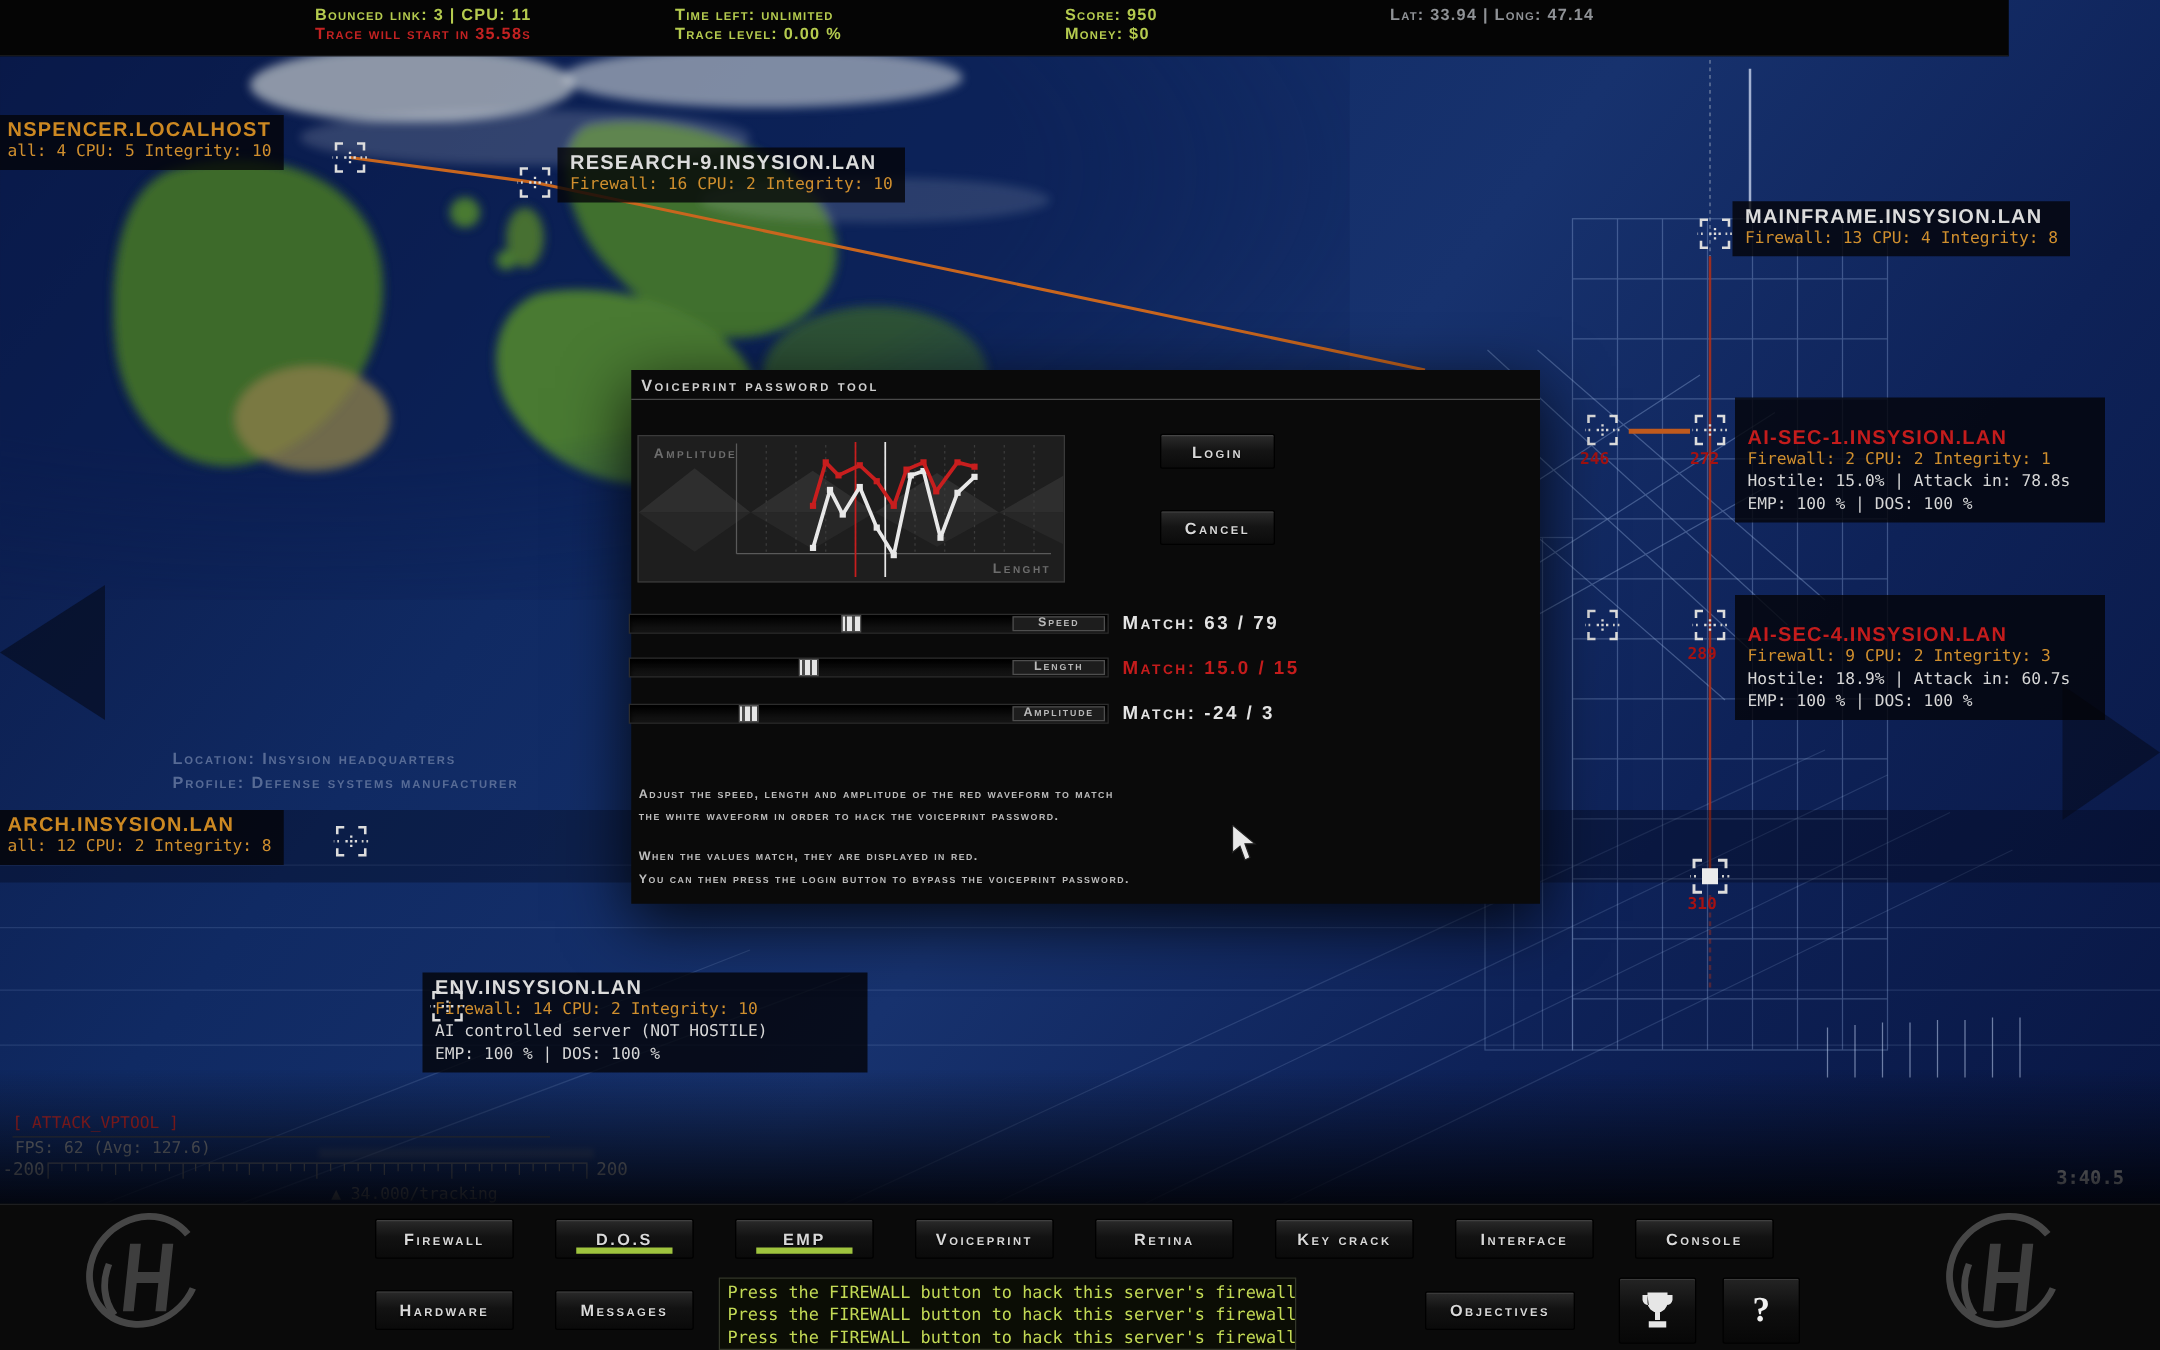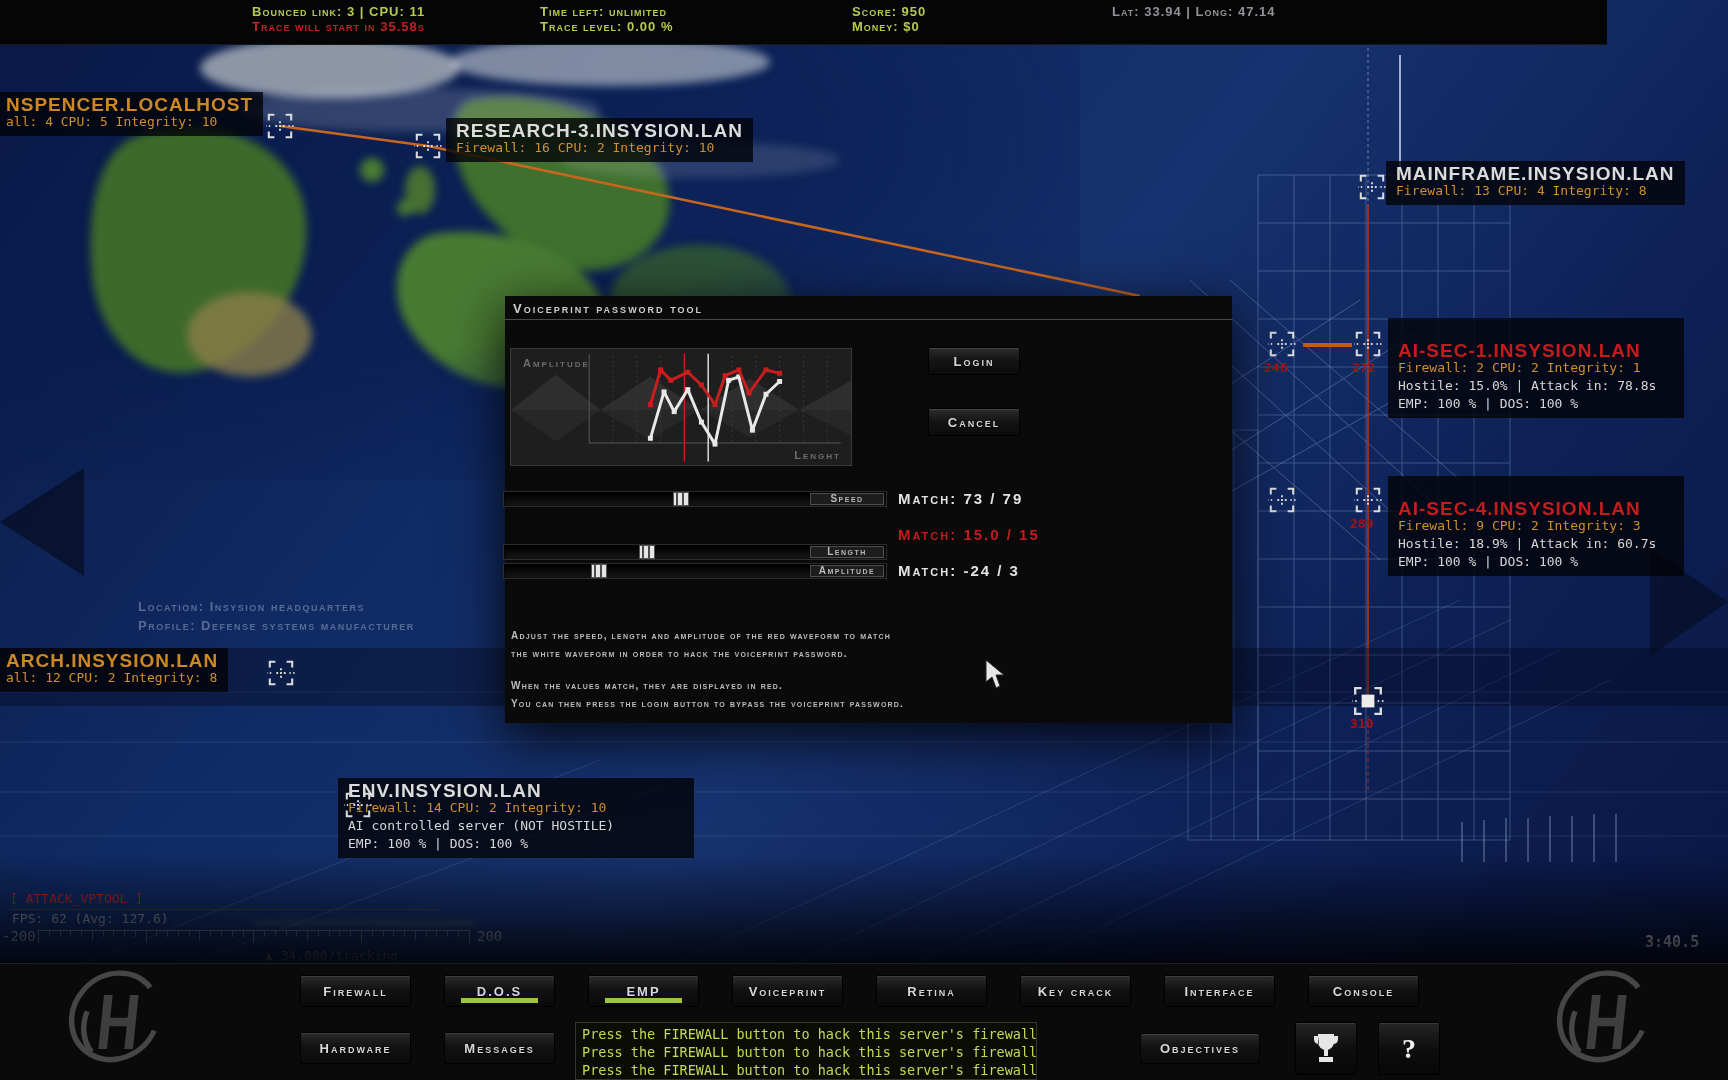--- a/index.html
+++ b/index.html
@@ -25,21 +25,21 @@
 
   
   #topbar { position:absolute; left:0; top:0; width:1607px; height:45px; background:#050505; border-bottom:1px solid #17181a; }
   .hud-col { position:absolute; top:4px; line-height:15px; font-size:13px; font-weight:bold; letter-spacing:1px; white-space:nowrap; }
   .hud-green { color:#b5cb4f; }
   .hud-red   { color:#c32222; }
   .hud-gray  { color:#8f9296; }
 
   
   .node-box { position:absolute; background:rgba(4,4,7,.80); padding:4px 10px 5px 10px; white-space:nowrap; }
-  .node-title { font-size:19px; font-weight:bold; letter-spacing:1px; color:#dcdcdc; line-height:17px; }
+  .node-title { font-size:16px; font-weight:bold; letter-spacing:1px; color:#dcdcdc; line-height:17px; }
   .node-line  { font-family:"DejaVu Sans Mono", monospace; font-size:13px; line-height:18px; color:#d08f2e; }
   .t-red { color:#c41c1c;margin-top:20px; } .t-orange { color:#cc8822; }
   .l-white { color:#d6d6d6; }
   .xhair { position:absolute; width:28px; height:28px; }
   .xhair svg { width:100%; height:100%; display:block; }
   .xhair.sel { width:32px; height:32px; }
   .badge { position:absolute; font-family:"DejaVu Sans Mono", monospace; font-weight:bold; font-size:13px; color:#a51212; }
 
   
   #loc-overlay { position:absolute; left:138px; top:597px; font-size:13px; font-weight:bold; letter-spacing:1.5px;
@@ -229,21 +229,21 @@
   </div>
   <span class="xhair" style="left:266px;top:112px;">
       <svg viewBox="0 0 30 30">
         <path d="M3,9 V3 H9 M21,3 H27 V9 M27,21 V27 H21 M9,27 H3 V21" fill="none" stroke="#dcdcdc" stroke-width="2.2"></path>
         <path d="M15,10 V20 M10,15 H20" stroke="#dcdcdc" stroke-width="2" stroke-dasharray="2,2"></path>
         <path d="M-1,15 H6 M24,15 H31" stroke="#cfcfcf" stroke-width="2" stroke-dasharray="1.5,2.5"></path>
       </svg>
     </span>
 
   <div class="node-box" style="left:446px;top:118px;">
-    <div class="node-title">RESEARCH-3.INSYSION.LAN</div>
+    <div class="node-title">RESEARCH-9.INSYSION.LAN</div>
     <div class="node-line">Firewall: 16 CPU: 2 Integrity: 10</div>
   </div>
   <span class="xhair" style="left:414px;top:132px;">
       <svg viewBox="0 0 30 30">
         <path d="M3,9 V3 H9 M21,3 H27 V9 M27,21 V27 H21 M9,27 H3 V21" fill="none" stroke="#dcdcdc" stroke-width="2.2"></path>
         <path d="M15,10 V20 M10,15 H20" stroke="#dcdcdc" stroke-width="2" stroke-dasharray="2,2"></path>
         <path d="M-1,15 H6 M24,15 H31" stroke="#cfcfcf" stroke-width="2" stroke-dasharray="1.5,2.5"></path>
       </svg>
     </span>
 
@@ -394,34 +394,34 @@
 
     <div id="btn-login" class="dlg-btn">Login</div>
     <div id="btn-cancel" class="dlg-btn">Cancel</div>
 
     <div class="slider-row" style="top:195px;">
       <div class="slider-usable">
           <div class="slider-thumb" style="left: calc(60% - 9.6px);"></div>
         </div>
       <div class="slider-label">Speed</div>
     </div>
-    <div class="slider-row" style="top:248px;padding-left:44px;">
+    <div class="slider-row" style="top:230px;padding-left:44px;">
       <div class="slider-usable">
           <div class="slider-thumb" style="left: calc(48% - 7.68px);"></div>
         </div>
       <div class="slider-label">Length</div>
     </div>
     <div class="slider-row" style="top:267px;">
       <div class="slider-usable">
           <div class="slider-thumb" style="left: calc(31% - 4.96px);"></div>
         </div>
       <div class="slider-label">Amplitude</div>
     </div>
 
-    <div class="match-line" style="top:194px;">Match: 73 / 79</div>
+    <div class="match-line" style="top:194px;">Match: 63 / 79</div>
     <div class="match-line matched" style="top:230px;">Match: 15.0 / 15</div>
     <div class="match-line" style="top:266px;">Match: -24 / 3</div>
 
     <div class="dlg-instr" style="top:334px;">Adjust the speed, length and amplitude of the red waveform to match</div>
     <div class="dlg-instr" style="top:352px;">the white waveform in order to hack the voiceprint password.</div>
     <div class="dlg-instr" style="top:384px;">When the values match, they are displayed in red.</div>
     <div class="dlg-instr" style="top:402px;">You can then press the login button to bypass the voiceprint password.</div>
   </div>
 
   <svg id="cursor" viewBox="0 0 22 30">

